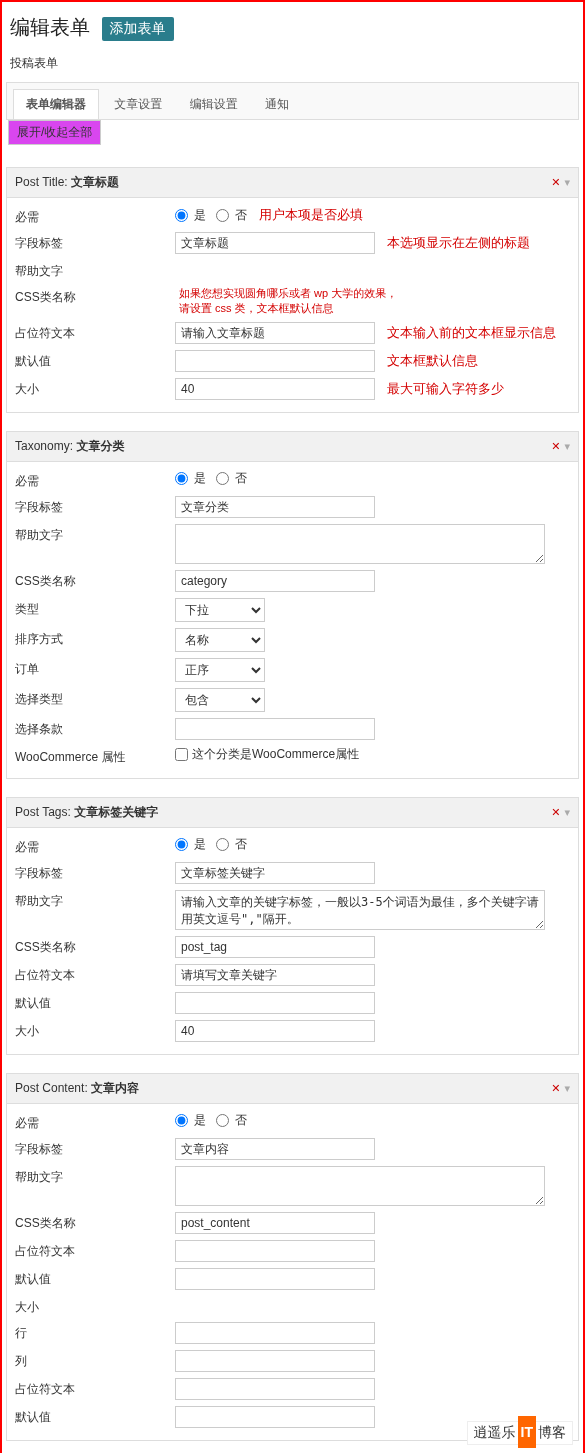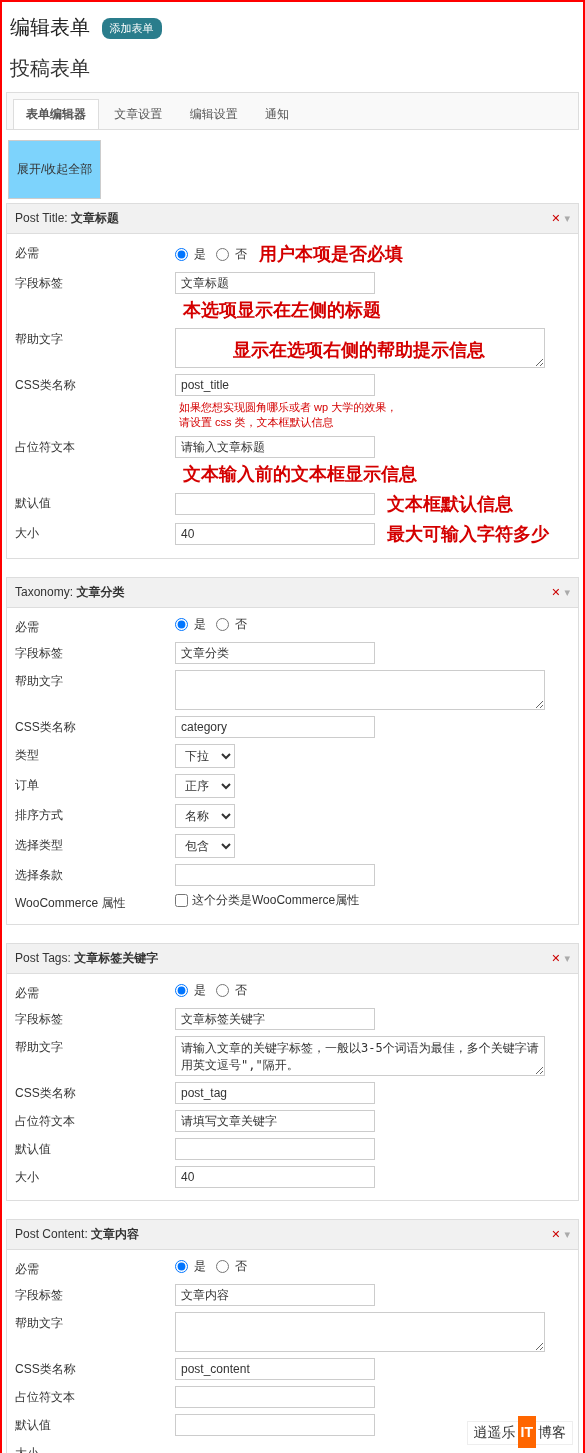--- a/index.html
+++ b/index.html
@@ -1,39 +1,39 @@
 <!DOCTYPE html>
 <html><head>
 <meta charset="utf-8">
 <style>
 *{box-sizing:border-box;margin:0;padding:0}
 body{font-family:"Microsoft YaHei",Arial,sans-serif;font-size:12px;color:#333;background:#fff;width:585px;border:2px solid red;padding:4px}
 h1.page-title{font-size:20px;font-weight:400;padding:8px 4px 10px;color:#222}
-.add-new{display:inline-block;background:#2a7d8c;color:#fff;padding:3px 8px;font-size:11px;border-radius:8px;margin-left:6px;vertical-align:middle}
-.form-name{font-size:20px;padding:4px 4px 10px;color:#333}
-.tabs{background:#f9f9f9;border:1px solid #ddd;padding:6px 6px 0;margin-bottom:10px}
+.add-new{display:inline-block;background:#2a7d8c;color:#fff;padding:3px 8px;font-size:14px;border-radius:2px;margin-left:6px;vertical-align:middle}
+.form-name{font-size:12px;padding:4px 4px 10px;color:#333}
+.tabs{background:#f9f9f9;border:1px solid #ddd;padding:6px 6px 0;}
 .tabs span{display:inline-block;padding:6px 12px;font-size:12px;color:#555;cursor:pointer}
 .tabs span.active{background:#fff;border:1px solid #ddd;border-bottom:none;font-weight:700}
-.toggle-all{display:inline-block;border:1px solid #ccc;background:#7dd3fc;padding:20px 8px;margin:0 0 4px 2px;cursor:pointer}
+.toggle-all{display:inline-block;border:1px solid #ccc;background:#d946ef;padding:3px 8px;margin:0 0 22px 2px;cursor:pointer}
 .section{border:1px solid #ddd;margin-bottom:18px;background:#fff}
 .section-head{background:#f1f1f1;border-bottom:1px solid #ddd;padding:6px 8px;font-size:12px;color:#333;display:flex;justify-content:space-between;align-items:center}
 .section-head .left{flex:1}
 .section-head .left b{color:#333}
 .section-head .right{color:#aaa;font-size:11px}
 .section-head .right span{margin-left:4px;cursor:pointer}
 .section-head .del{color:#c00}
 .section-body{padding:8px 8px 6px}
 .row{display:flex;align-items:flex-start;margin-bottom:6px}
 .row>label{width:160px;flex-shrink:0;color:#333;padding-top:3px}
 .row .ctl{flex:1;display:flex;align-items:center;flex-wrap:wrap;gap:4px}
 input[type=text],textarea,select{border:1px solid #ccc;padding:3px 5px;font-size:12px;color:#333;background:#fff}
 input[type=text].w{width:200px}
 textarea{width:370px;height:40px;resize:vertical}
-select{width:60px}
-.note{color:#d40000;font-weight:700;margin-left:8px;font-size:18px}
+select{width:90px}
+.note{color:#d40000;font-weight:400;margin-left:8px;font-size:13px}
 .note-r{color:#d40000;font-size:11px;margin-left:4px}
 .radio-group input{margin:0 2px 0 6px}
 .radio-group input:first-child{margin-left:0}
 .watermark{position:fixed;bottom:8px;right:12px;background:#fff;padding:2px 6px;font-size:14px;color:#333;border:1px solid #eee}
 .watermark .it{background:#f60;color:#fff;padding:8px 3px;font-weight:700;margin:0 2px}
 </style>
 </head>
 <body>
 
 
@@ -73,29 +73,24 @@
       </div>
     <div class="row">
         <label>字段标签</label>
       <div class="ctl">
           <input type="text" class="w" value="文章标题" style="">
         <span class="note">本选项显示在左侧的标题</span>
         </div>
       </div>
     <div class="row">
         <label>帮助文字</label>
-      <div class="ctl" style="position:relative">
-          <textarea style=""></textarea>
-        <span class="note" style="position:absolute;left:50px;top:10px">显示在选项右侧的帮助提示信息</span>
-        </div>
       </div>
     <div class="row">
         <label>CSS类名称</label>
       <div class="ctl">
-          <input type="text" class="w" value="post_title" style="">
         <span class="note-r"><span>如果您想实现圆角哪乐或者 wp 大学的效果，</span><br><span>请设置 css 类，文本框默认信息</span></span>
         </div>
       </div>
     <div class="row">
         <label>占位符文本</label>
       <div class="ctl">
           <input type="text" class="w" value="请输入文章标题" style="">
         <span class="note">文本输入前的文本框显示信息</span>
         </div>
       </div>
@@ -150,29 +145,29 @@
           <input type="text" class="w" value="category" style="">
         </div>
       </div>
     <div class="row">
         <label>类型</label>
         <div class="ctl">
           <select><option>下拉</option></select>
         </div>
       </div>
     <div class="row">
+        <label>排序方式</label>
+        <div class="ctl">
+          <select><option>名称</option></select>
+        </div>
+      </div>
+    <div class="row">
         <label>订单</label>
         <div class="ctl">
           <select><option>正序</option></select>
-        </div>
-      </div>
-    <div class="row">
-        <label>排序方式</label>
-        <div class="ctl">
-          <select><option>名称</option></select>
         </div>
       </div>
     <div class="row">
         <label>选择类型</label>
         <div class="ctl">
           <select><option>包含</option></select>
         </div>
       </div>
     <div class="row">
         <label>选择条款</label>

